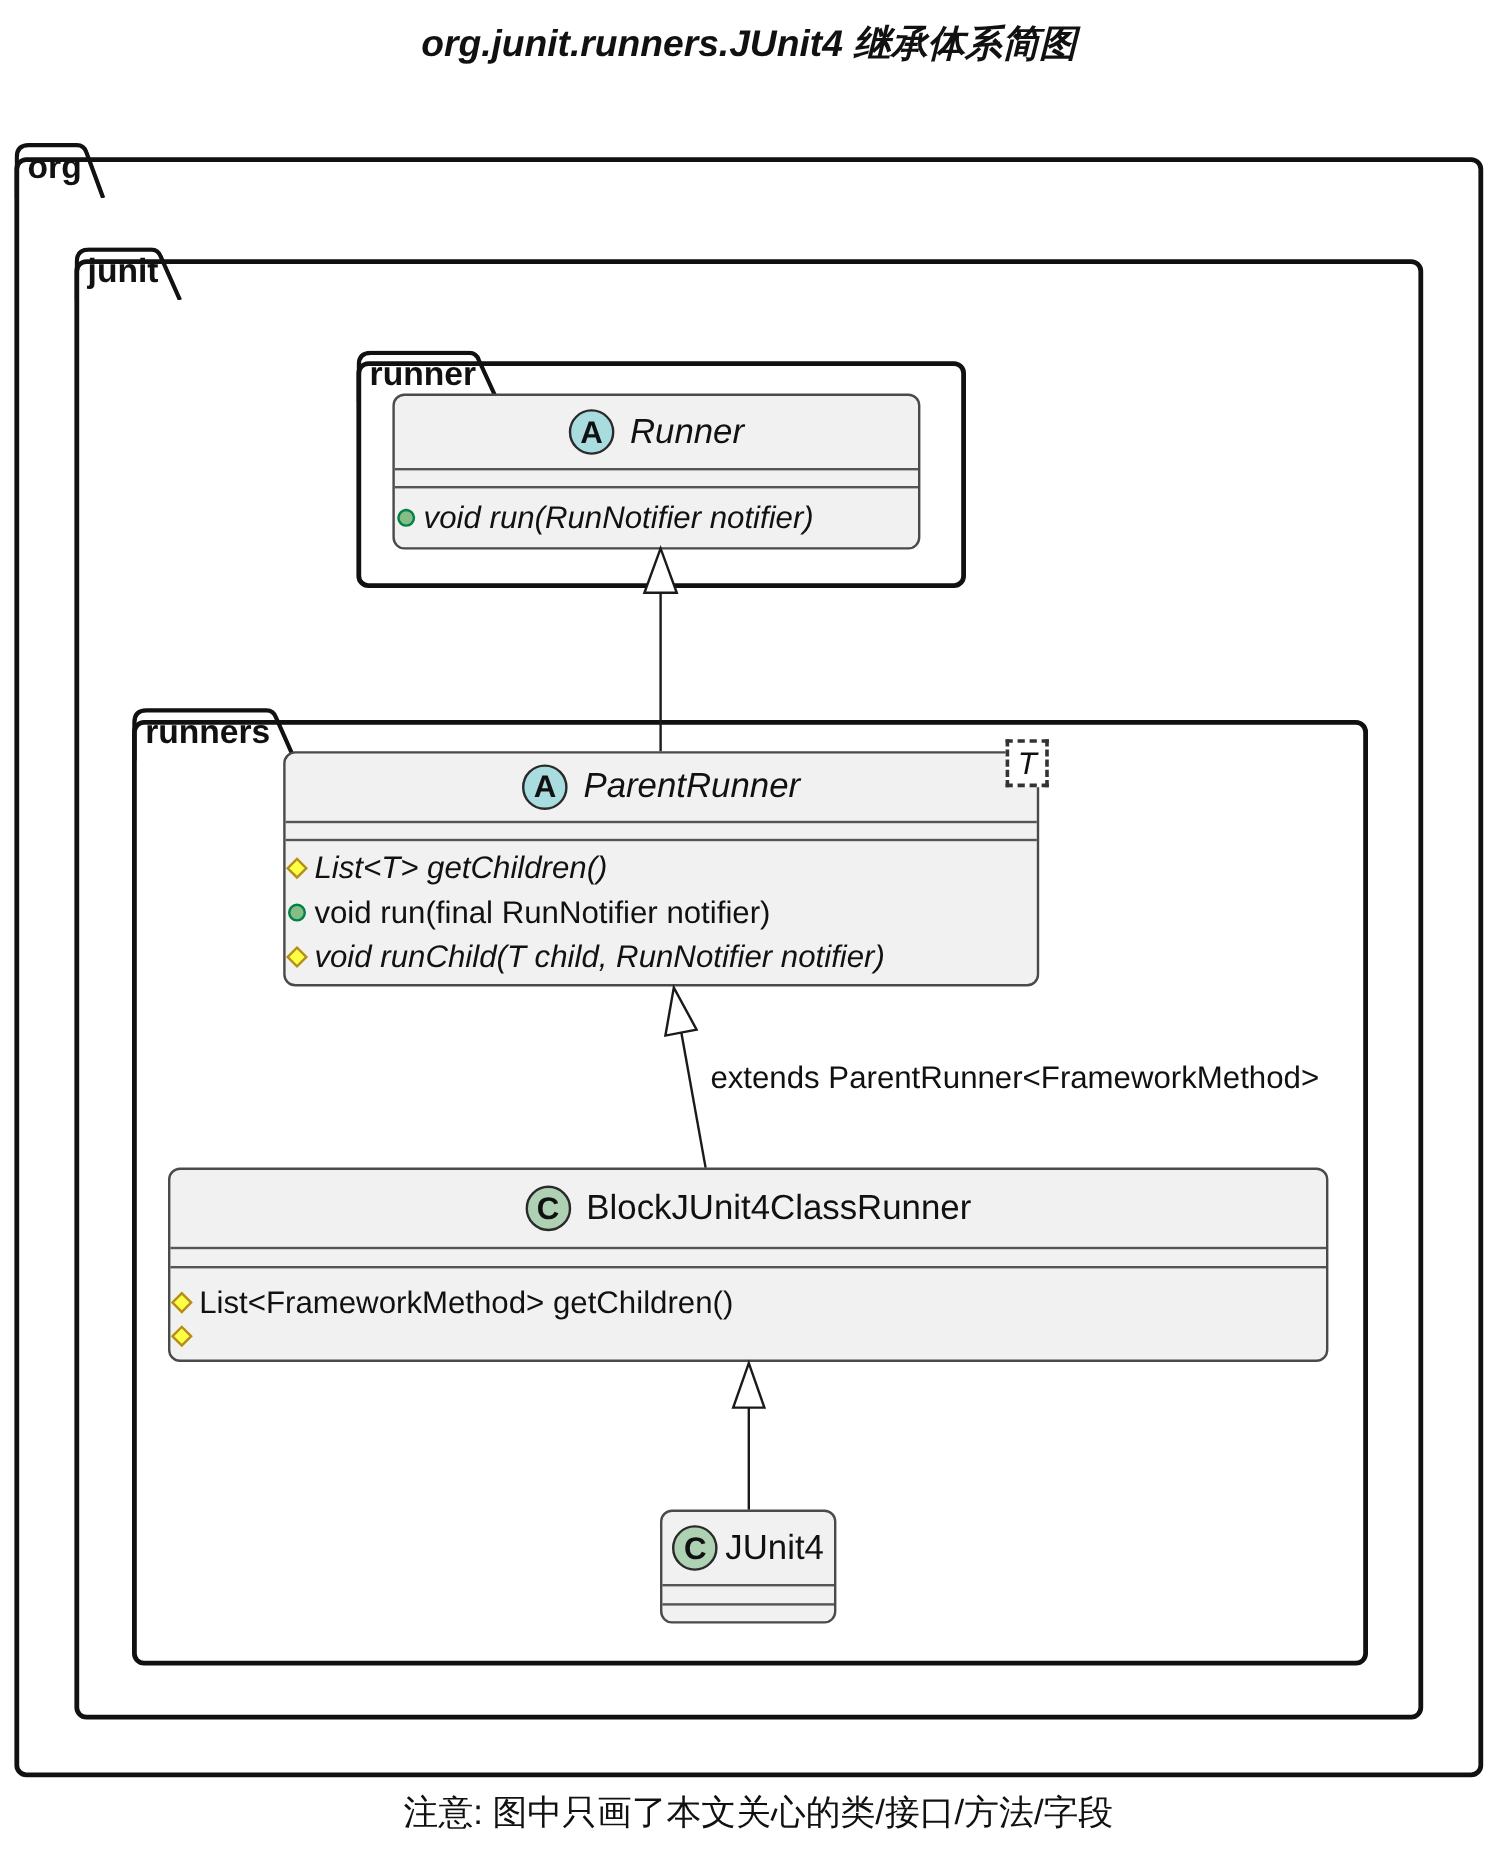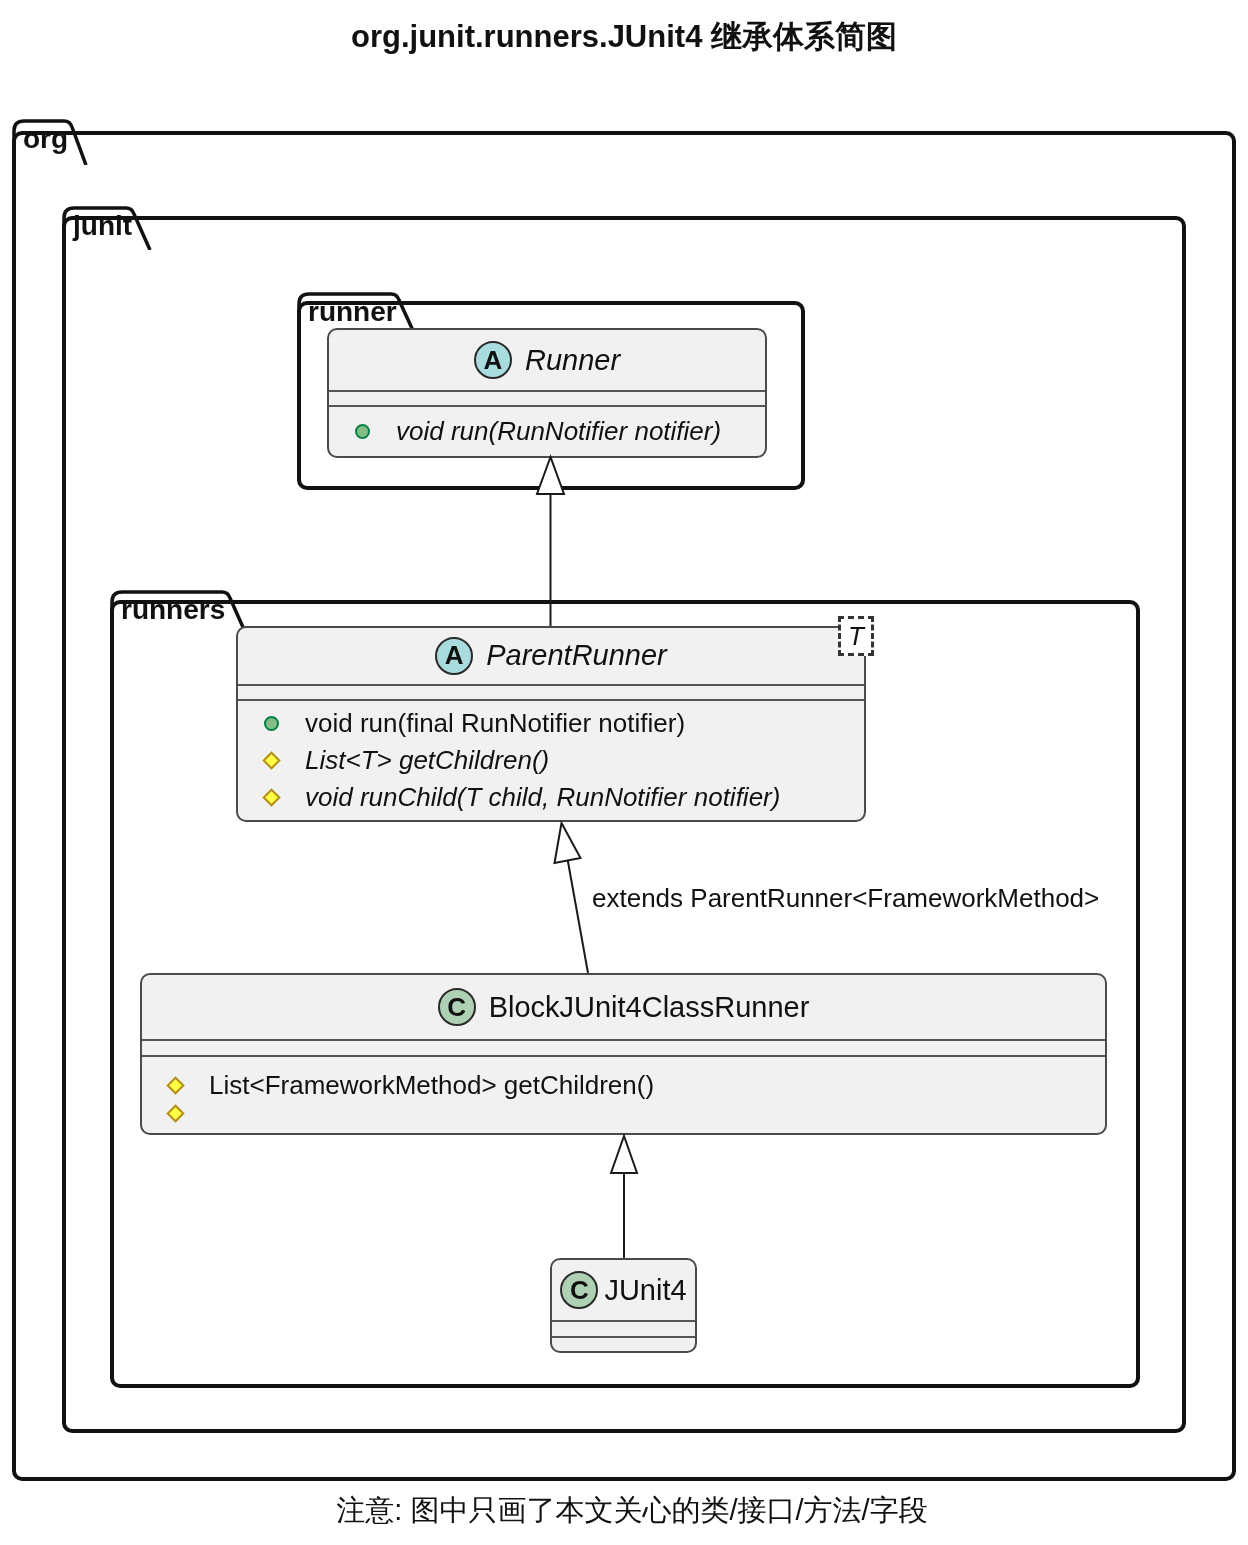--- a/index.html
+++ b/index.html
@@ -8,21 +8,21 @@
     position: relative;
     width: 1248px; height: 1545px;
     background: #ffffff;
     font-family: "Liberation Sans", sans-serif;
     color: #111;
     overflow: hidden;
   }
   .diagram-title {
     position: absolute; top: 16px; left: 0; width: 100%;
     text-align: center;
-    font-size: 31px; font-weight: bold; 
+    font-size: 31px; font-weight: bold; font-style: italic;
     color: #111;
   }
   
   .pkg { position: absolute; }
   .pkg-box {
     position: absolute;
     border: 4px solid #111;
     border-radius: 10px;
     background: transparent;
   }
@@ -57,22 +57,22 @@
     border: 2px solid #2a2a2a;
     display: flex; align-items: center; justify-content: center;
     font-weight: bold; font-size: 26px; color: #111;
     flex: 0 0 auto;
   }
   .stereo-abstract { background: #A9DCDF; }
   .stereo-class { background: #ADD1B2; }
   .class-name { font-size: 29px; color: #111; }
   .abstract-name { font-style: italic; }
   .method-row {
-    display: flex; align-items: center; gap: 26px;
-    padding: 3px 26px;
+    display: flex; align-items: center; gap: 7px;
+    padding: 3px 2px;
     font-size: 26px; white-space: nowrap;
   }
   .method-italic .method-text { font-style: italic; }
   .bullet-circle {
     width: 15px; height: 15px; border-radius: 50%;
     background: #84BE84; border: 2px solid #038048;
     flex: 0 0 auto;
   }
   .bullet-diamond {
     width: 13px; height: 13px;
@@ -170,27 +170,27 @@
         <div class="pkg-box" style="left:0; top:44px; width:1030px; height:788px;"></div>
 
         <div class="uml-class" style="left:126px; top:70px; width:630px; height:196px;">
           <div class="generic-box">T</div>
           <div class="uml-title" style="height:61px;">
             <span class="stereo-circle stereo-abstract">A</span>
             <span class="class-name abstract-name">ParentRunner</span>
           </div>
           <div class="uml-fields" style="height:16px;"></div>
           <div class="uml-methods">
+            <div class="method-row method-italic">
+              <span class="bullet-diamond"></span>
+              <span class="method-text">List&lt;T&gt; getChildren()</span>
+            </div>
             <div class="method-row">
               <span class="bullet-circle"></span>
               <span class="method-text">void run(final RunNotifier notifier)</span>
-            </div>
-            <div class="method-row method-italic">
-              <span class="bullet-diamond"></span>
-              <span class="method-text">List&lt;T&gt; getChildren()</span>
             </div>
             <div class="method-row method-italic">
               <span class="bullet-diamond"></span>
               <span class="method-text">void runChild(T child, RunNotifier notifier)</span>
             </div>
           </div>
         </div>
 
         <div class="edge-label" style="left:482px; top:327px;">extends ParentRunner&lt;FrameworkMethod&gt;</div>
 

